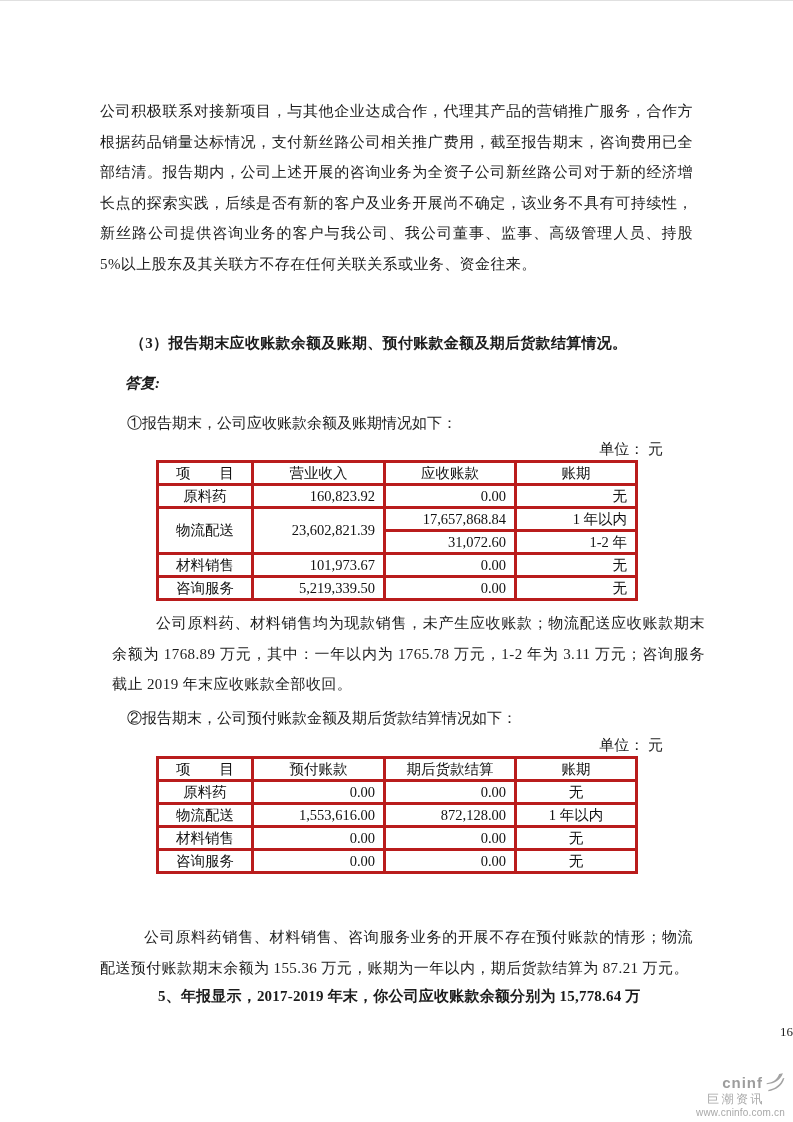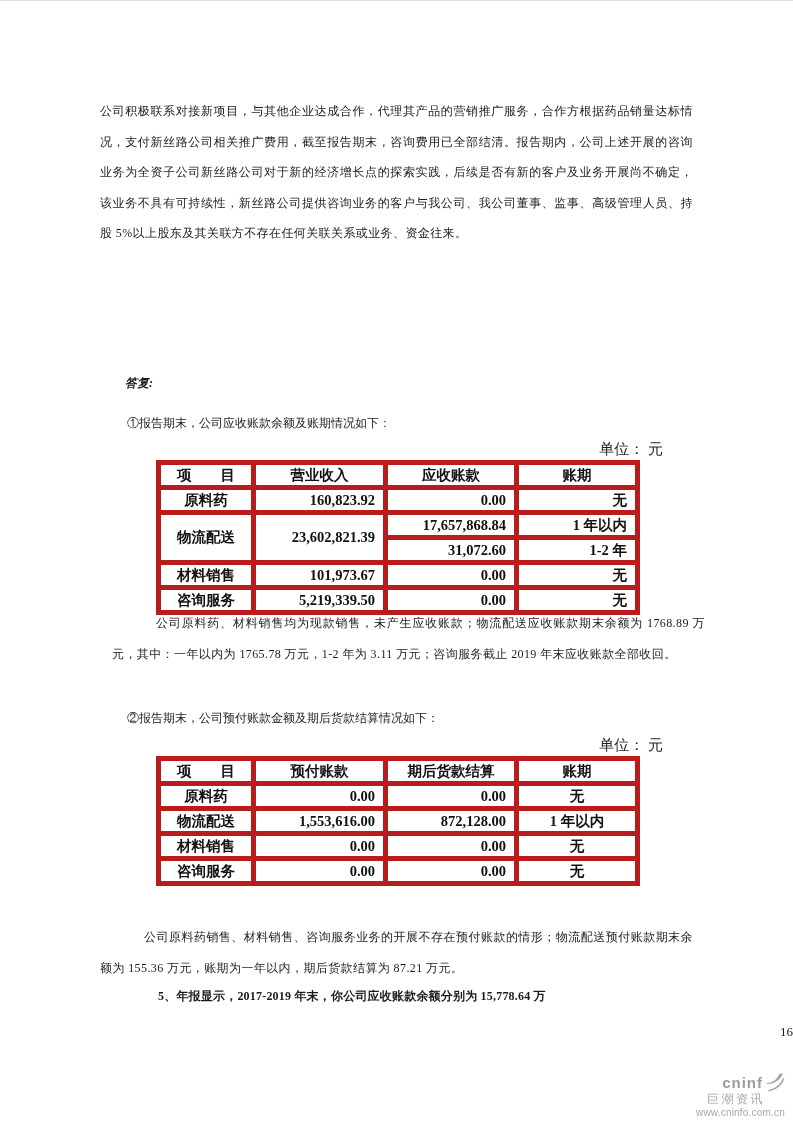--- a/index.html
+++ b/index.html
@@ -6,21 +6,21 @@
   .page{
     position:relative;
     width:793px;height:1122px;
     background:#ffffff;
     margin:0 auto;
     font-family:"Liberation Serif","DejaVu Serif",serif;
     color:#1c1c1c;
     overflow:hidden;
   }
   .topline{position:absolute;top:0;left:0;width:793px;height:1px;background:#e0e0e0;}
-  .block{position:absolute;left:100px;width:593px;font-size:12px;line-height:30.6px;}
+  .block{position:absolute;left:100px;width:593px;font-size:15px;line-height:30.6px;}
   .just{text-align:justify;text-justify:inter-ideograph;letter-spacing:0.4px;}
   .p1{top:96px;}
   .heading3{top:328px;font-weight:bold;text-indent:30px;letter-spacing:0.3px;}
   .reply{top:368px;font-weight:bold;font-style:italic;text-indent:25px;}
   .item-intro1{top:408px;text-indent:27px;}
   .unit1{top:434px;width:563px;text-align:right;font-size:15px;}
   .note1{top:608px;text-indent:44px;margin-left:12px;}
   .item-intro2{top:703px;text-indent:27px;}
   .unit2{top:730px;width:563px;text-align:right;font-size:15px;}
   .note2{top:878px;text-indent:44px;margin-top:44px;}
@@ -30,24 +30,24 @@
     position:absolute;left:156px;
     border-collapse:collapse;
     table-layout:fixed;
     width:479px;
     font-size:14.5px;
     color:#111;
   }
   .t1{top:460px;}
   .t2{top:756px;}
   table.fin td,table.fin th{
-    border:5px solid #b91c1c;
+    border:3px solid #b91c1c;
     height:20px;
     padding:0 8px;
-    font-weight:bold;
+    font-weight:normal;
     white-space:nowrap;
     overflow:hidden;
   }
   table.fin{border:1.5px solid #1a1a1a;}
   .c-center{text-align:center;}
   .c-right{text-align:right;}
 
   .pageno{
     position:absolute;top:1024px;left:0;width:793px;
     text-align:right;font-size:13px;line-height:16px;
@@ -67,20 +67,21 @@
   .logo-url{font-size:10px;letter-spacing:0.2px;margin-top:3px;color:#a8a8a8;}
 </style>
 </head>
 <body>
 
 <div class="page">
   <div class="topline"></div>
 
   <div class="block just p1">公司积极联系对接新项目，与其他企业达成合作，代理其产品的营销推广服务，合作方根据药品销量达标情况，支付新丝路公司相关推广费用，截至报告期末，咨询费用已全部结清。报告期内，公司上述开展的咨询业务为全资子公司新丝路公司对于新的经济增长点的探索实践，后续是否有新的客户及业务开展尚不确定，该业务不具有可持续性，新丝路公司提供咨询业务的客户与我公司、我公司董事、监事、高级管理人员、持股 5%以上股东及其关联方不存在任何关联关系或业务、资金往来。</div>
 
+  <div class="block heading3">（3）报告期末应收账款余额及账期、预付账款金额及期后货款结算情况。</div>
 
   <div class="block reply">答复:</div>
 
   <div class="block item-intro1">①报告期末，公司应收账款余额及账期情况如下：</div>
 
   <div class="block unit1">单位： 元</div>
 
   <table class="fin t1">
     <colgroup>
         <col style="width:95px">

